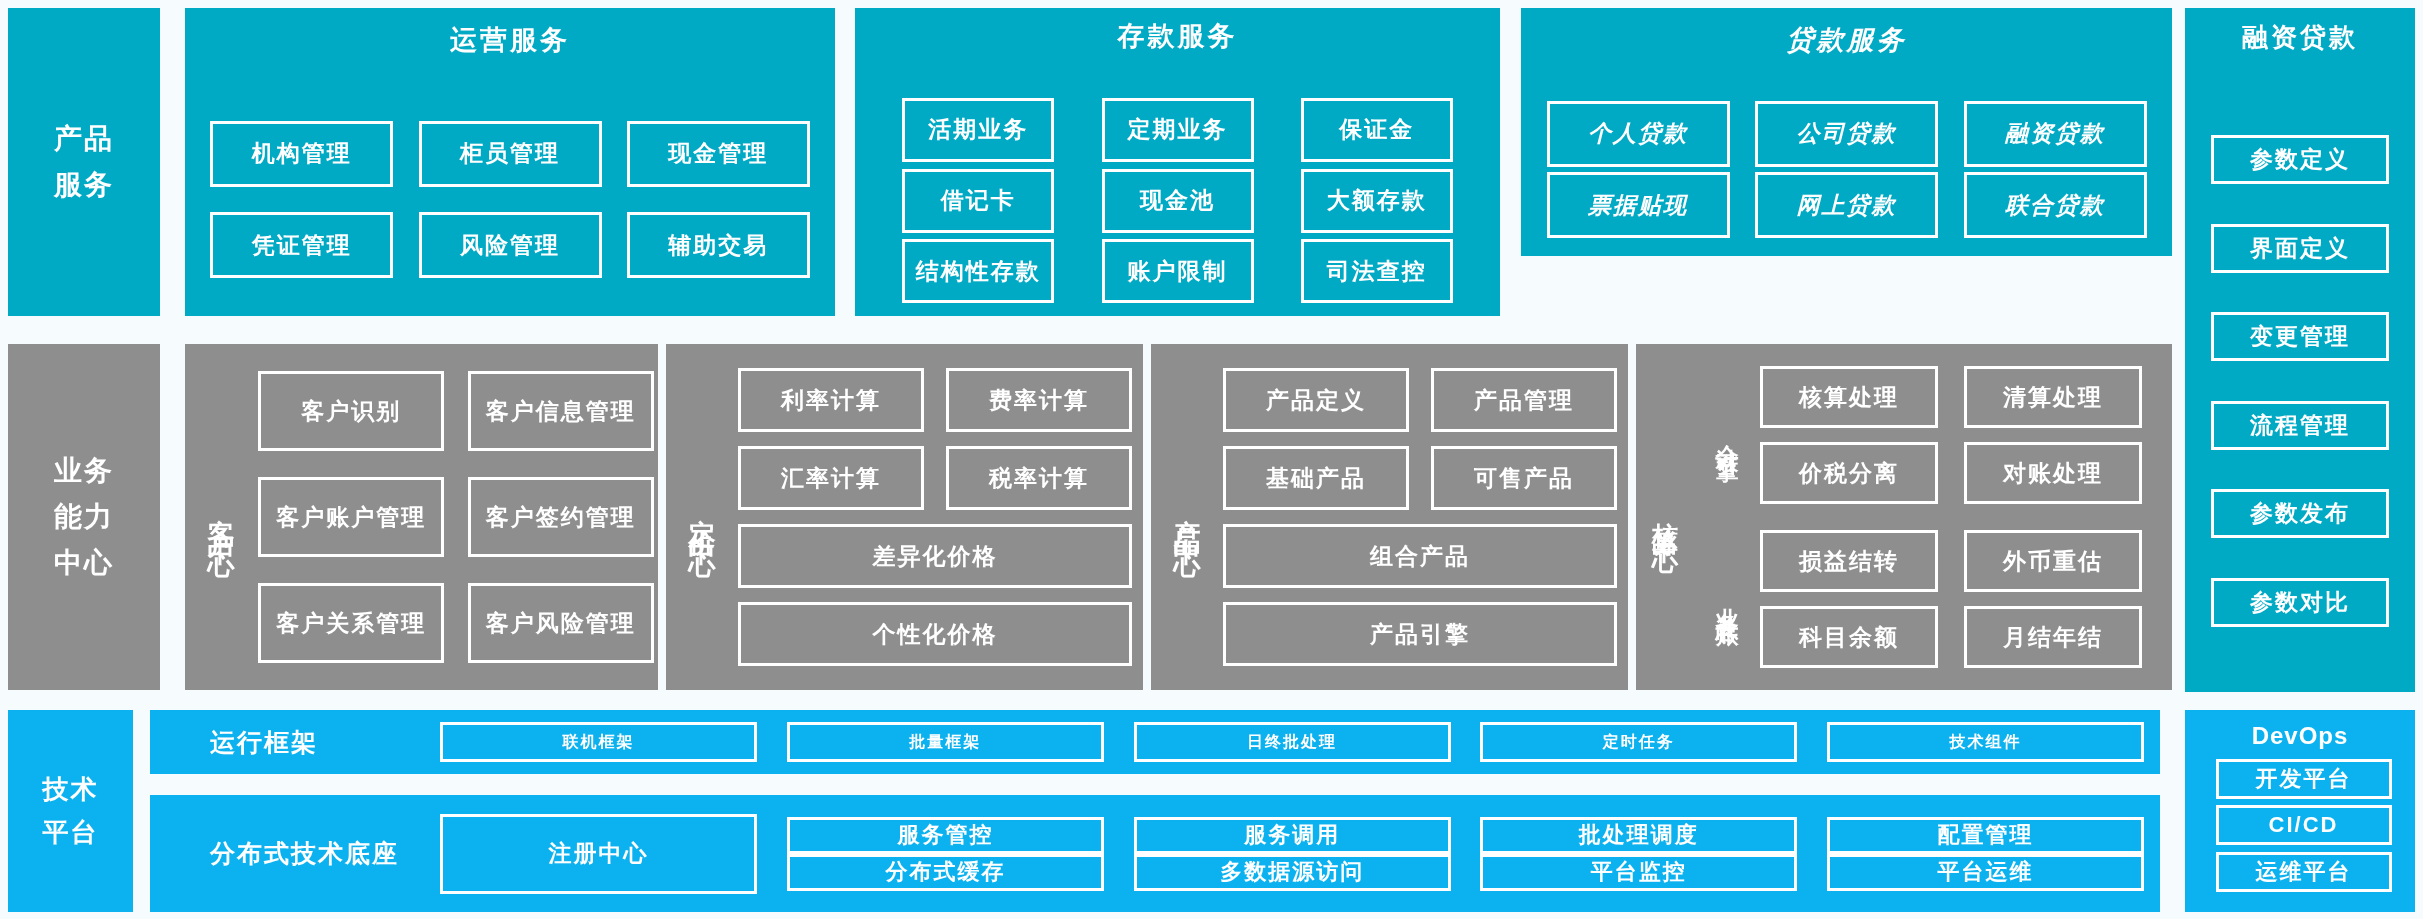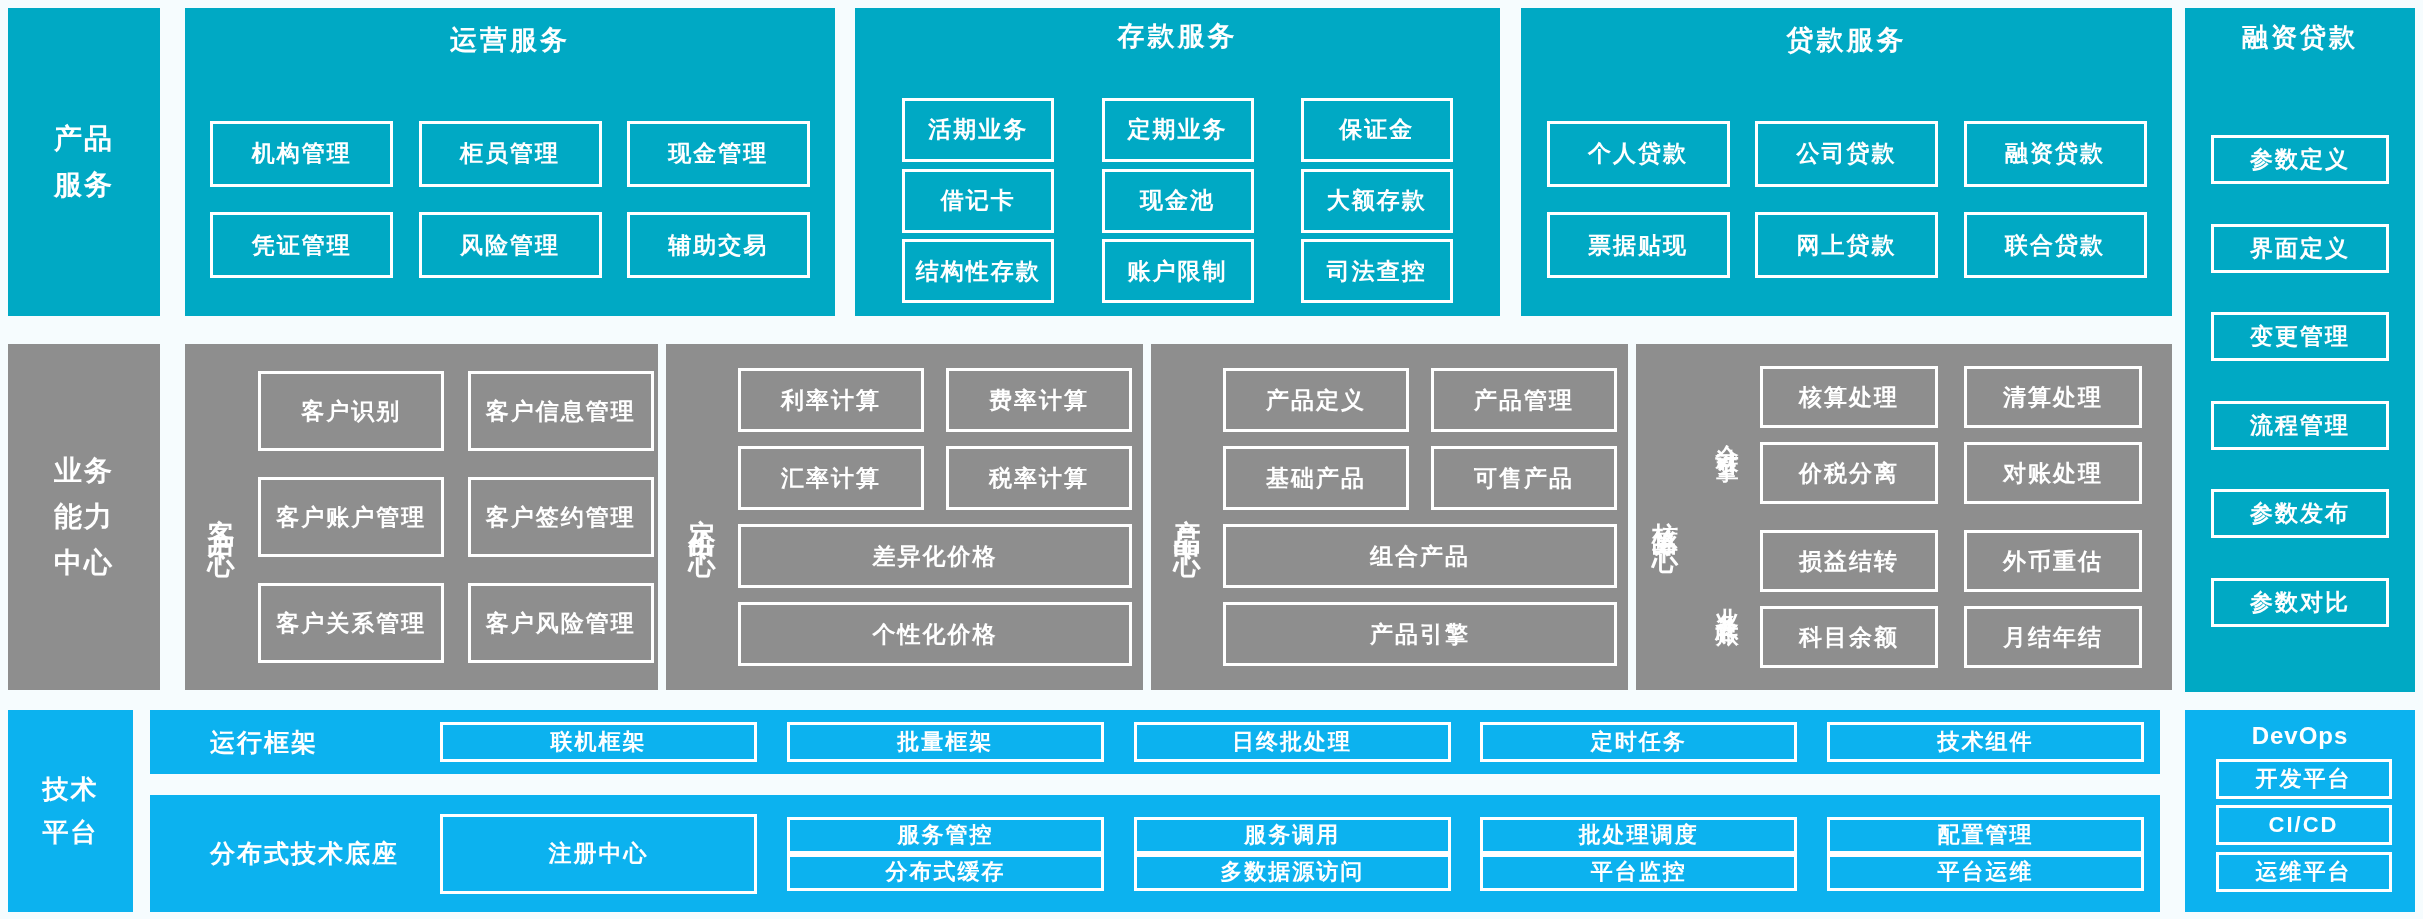--- a/index.html
+++ b/index.html
@@ -46,21 +46,21 @@
   .acct-group{display:flex;align-items:center;}
   .acct-vlabel-wrap{width:64px;display:flex;align-items:center;justify-content:center;flex-shrink:0;}
   .acct-vlabel{writing-mode:vertical-lr;text-orientation:upright;font-weight:bold;font-size:23px;letter-spacing:5px;}
   .acct-grid{display:grid;grid-template-columns:repeat(2,178px);grid-auto-rows:62px;column-gap:26px;row-gap:14px;}
   .acct-grid .box{font-size:23px;}
 
   
   .sec-runtime{display:flex;align-items:center;}
   .run-label,.dist-label{width:230px;padding-left:60px;font-size:25px;font-weight:bold;letter-spacing:2px;flex-shrink:0;}
   .run-boxes{flex:1;display:flex;justify-content:space-between;padding-right:16px;}
-  .run-boxes .box{width:317px;height:40px;font-size:22px;}
+  .run-boxes .box{width:317px;height:40px;font-size:16px;}
   .sec-dist{display:flex;align-items:center;}
   .reg-box{width:317px;height:80px;font-size:23px;flex-shrink:0;}
   .dist-rows{flex:1;display:flex;flex-direction:column;margin-left:30px;padding-right:16px;}
   .dist-row{display:flex;justify-content:space-between;}
   .dist-row .box{width:317px;height:37px;font-size:22px;}
 
   
   .sec-param{display:flex;flex-direction:column;}
   .sec-param .sec-title{font-size:26px;margin-top:12px;}
   .param-boxes{flex:1;display:flex;flex-direction:column;align-items:center;justify-content:space-evenly;padding:4px 0 26px;}
@@ -99,21 +99,21 @@
         <div class="box">保证金</div>
         <div class="box">借记卡</div>
         <div class="box">现金池</div>
         <div class="box">大额存款</div>
         <div class="box">结构性存款</div>
         <div class="box">账户限制</div>
         <div class="box">司法查控</div>
       </div>
   </div>
 
-  <div class="block teal top-sec sec-loan" style="left:1521px;top:8px;width:651px;height:308px;">
+  <div class="block teal top-sec sec-loan" style="left:1521px;top:8px;width:651px;height:248px;font-style:italic;">
     <div class="sec-title">贷款服务</div>
     <div class="top-grid">
         <div class="box">个人贷款</div>
         <div class="box">公司贷款</div>
         <div class="box">融资贷款</div>
         <div class="box">票据贴现</div>
         <div class="box">网上贷款</div>
         <div class="box">联合贷款</div>
       </div>
   </div>

